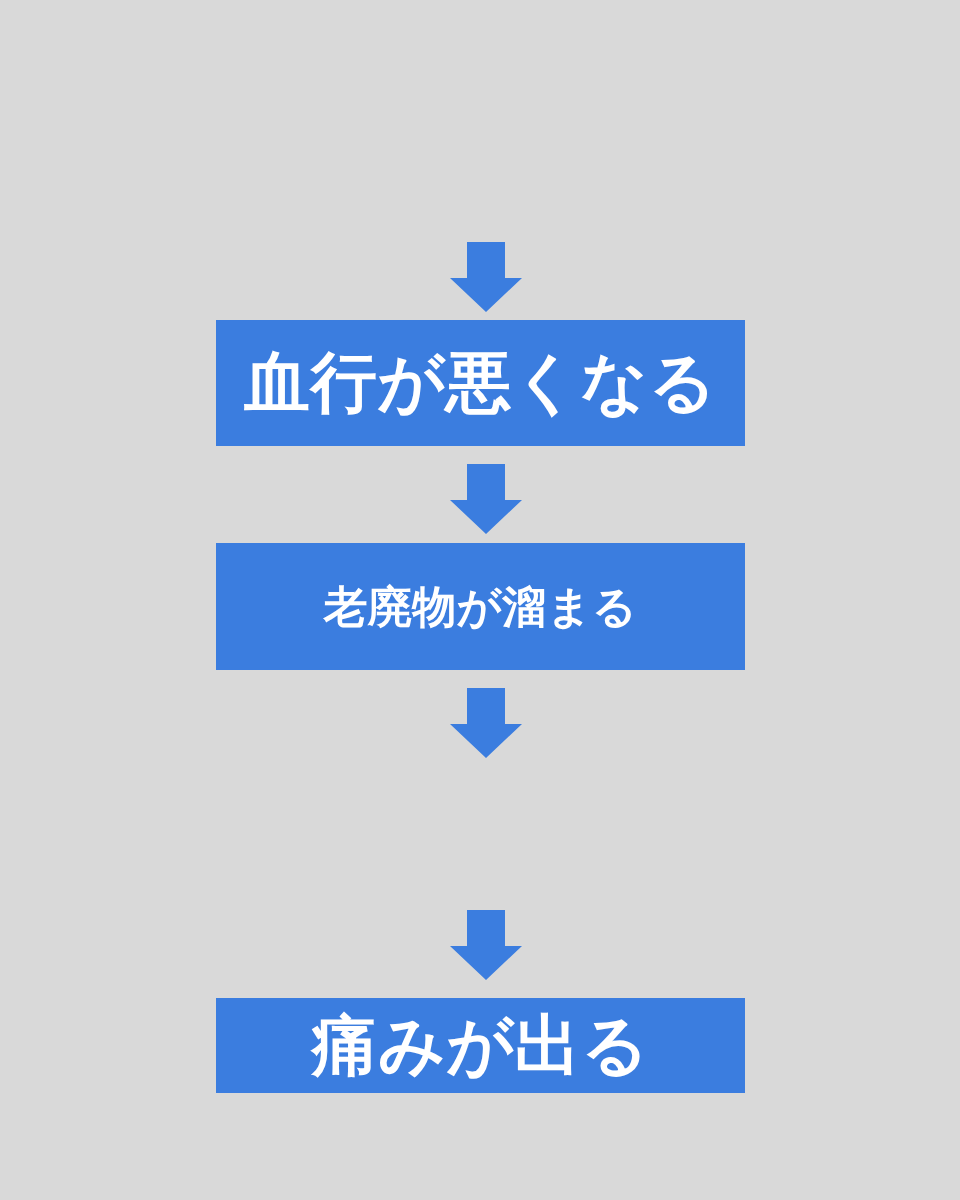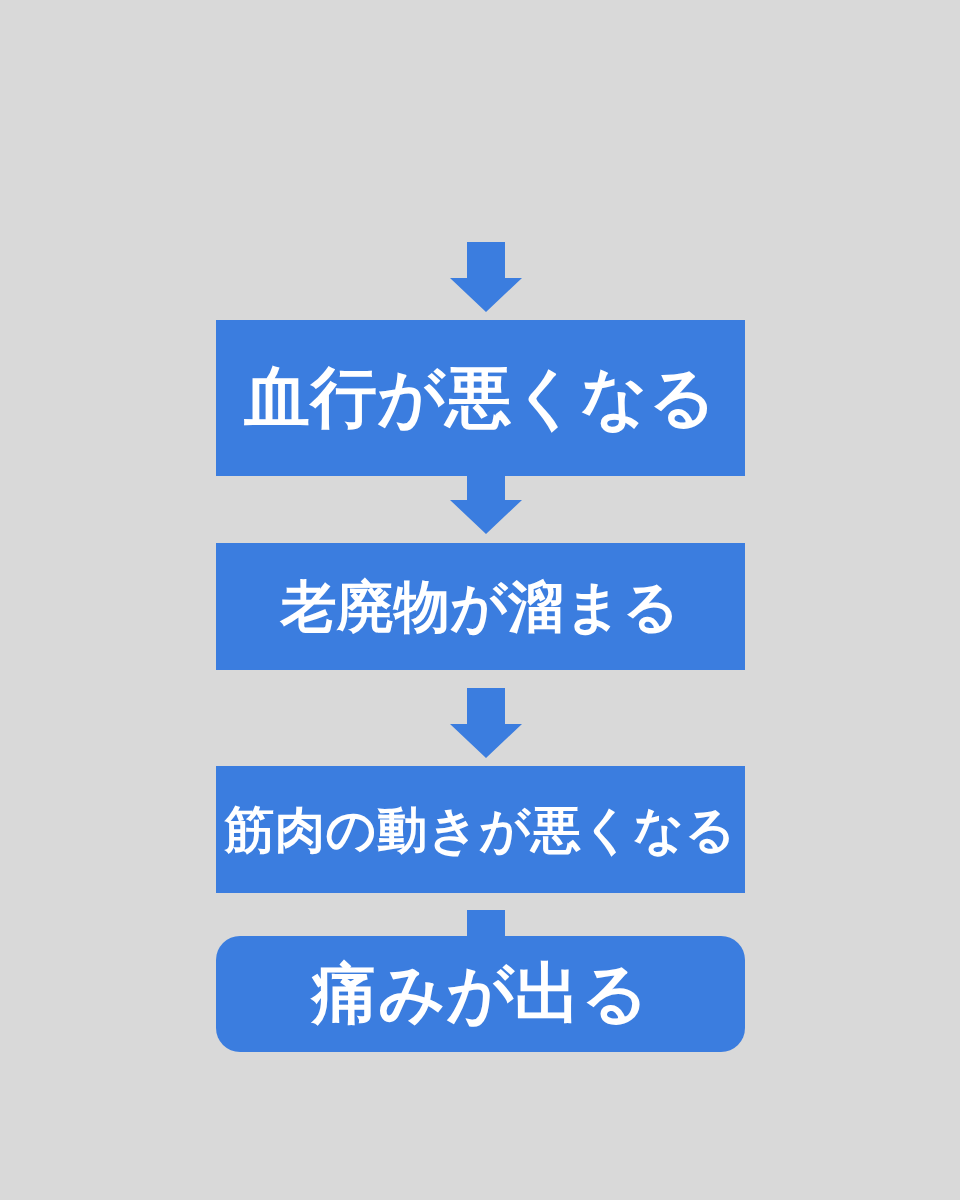--- a/index.html
+++ b/index.html
@@ -39,28 +39,28 @@
     font-weight: 700;
     line-height: 1;
     letter-spacing: 0.01em;
     white-space: nowrap;
     text-align: center;
     font-family: "DejaVu Sans", "Liberation Sans", sans-serif;
   }
 
   
   .flow-step.s0 { top: 95px;  height: 130px; }
-  .flow-step.s1 { top: 320px; height: 156px; justify-content: center; }
+  .flow-step.s1 { top: 320px; height: 126px; justify-content: center; }
   .flow-step.s2 { top: 543px; height: 127px; }
   .flow-step.s3 { top: 766px; height: 127px; }
-  .flow-step.s4 { top: 936px; height: 116px; border-radius: 24px; }
+  .flow-step.s4 { top: 998px; height: 95px; }
 
   .flow-step.s0 .step-label { font-size: 69px; }
   .flow-step.s1 .step-label { font-size: 66px; }
-  .flow-step.s2 .step-label { font-size: 56px; }
+  .flow-step.s2 .step-label { font-size: 44px; }
   .flow-step.s3 .step-label { font-size: 50px; }
   .flow-step.s4 .step-label { font-size: 66px; }
 
   .flow-arrow {
     position: absolute;
     left: 450px;
     width: 72px;
     height: 70px;
   }
 
@@ -100,23 +100,20 @@
   <div class="flow-step s2">
     <span class="step-label">老廃物が溜まる</span>
   </div>
 
   <div class="flow-arrow a2">
     <svg viewBox="0 0 72 70" xmlns="http://www.w3.org/2000/svg" aria-hidden="true">
       <polygon points="17,0 55,0 55,36 72,36 36,70 0,36 17,36" fill="#3b7ddf"></polygon>
     </svg>
   </div>
 
-  <div class="flow-step s3">
-    <span class="step-label">筋肉の動きが悪くなる</span>
-  </div>
 
   <div class="flow-arrow a3">
     <svg viewBox="0 0 72 70" xmlns="http://www.w3.org/2000/svg" aria-hidden="true">
       <polygon points="17,0 55,0 55,36 72,36 36,70 0,36 17,36" fill="#3b7ddf"></polygon>
     </svg>
   </div>
 
   <div class="flow-step s4">
     <span class="step-label">痛みが出る</span>
   </div>

